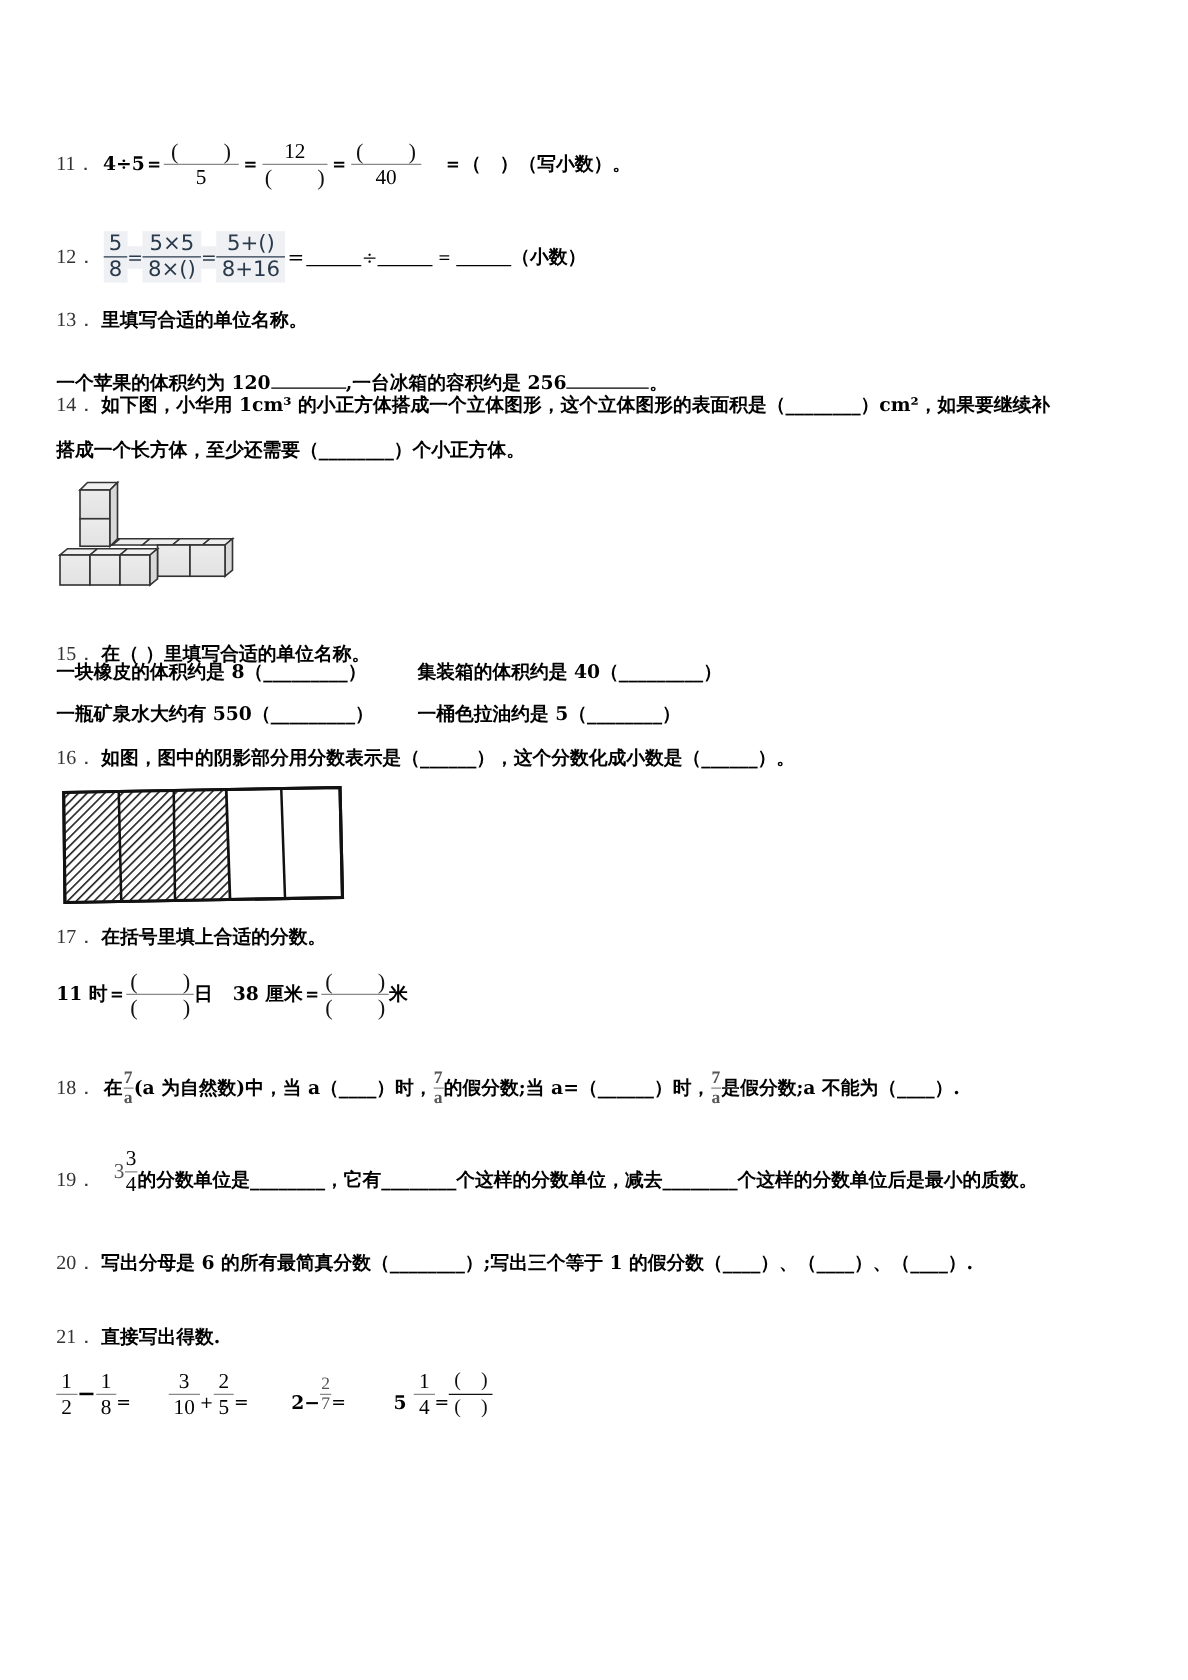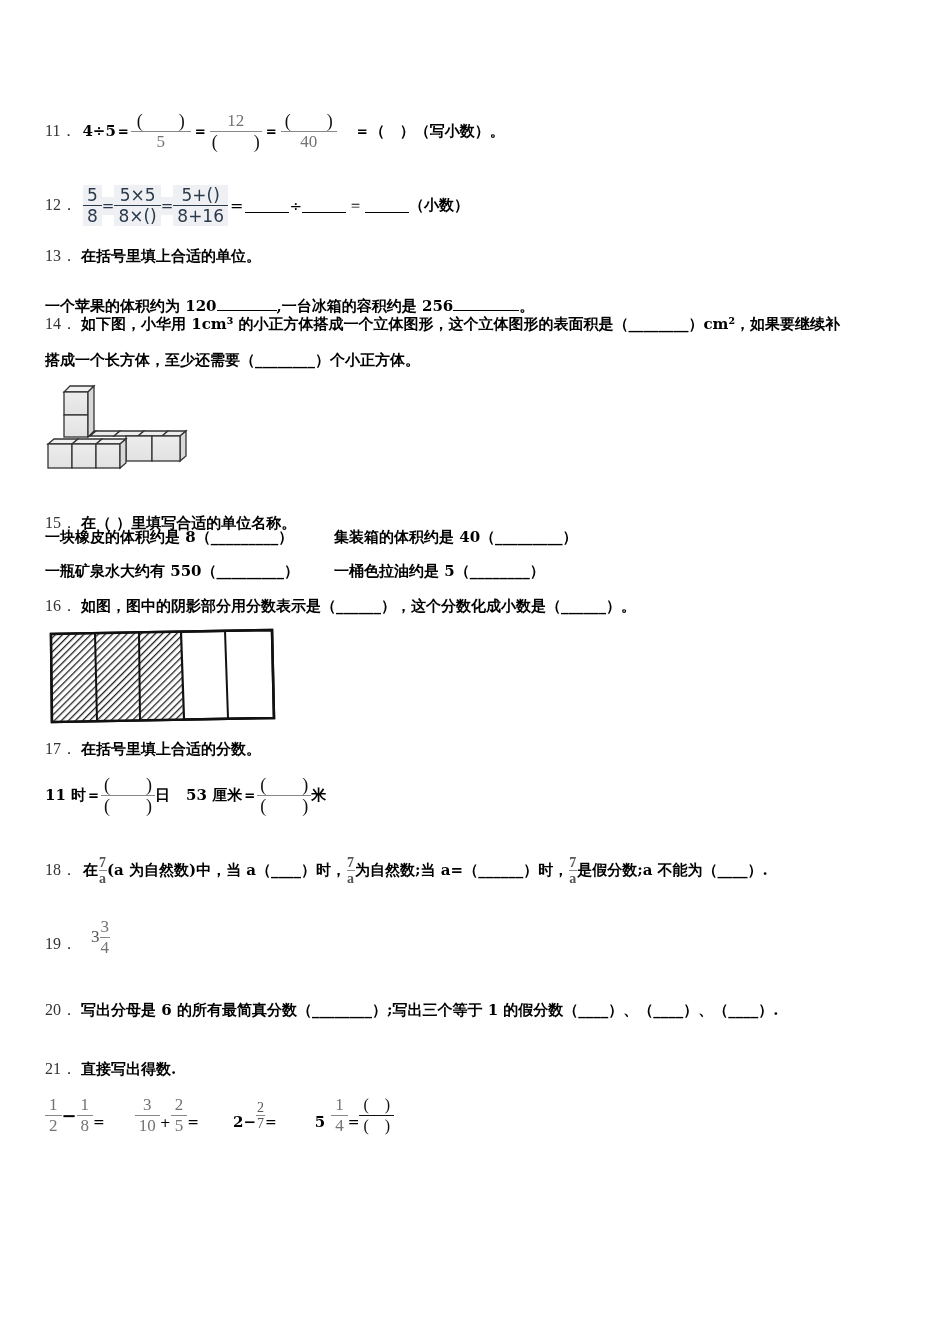--- a/index.html
+++ b/index.html
@@ -3,21 +3,21 @@
 <meta charset="utf-8">
 <style>
   html, body { margin: 0; padding: 0; background: #ffffff; }
   body { width: 950px; height: 1344px; position: relative; overflow: hidden;
          font-family: "DejaVu Serif", "Liberation Serif", serif; color: #000; }
   .abs { position: absolute; white-space: nowrap; }
   .num { font-family: "Liberation Serif", serif; font-size: 16px; color: #333; font-weight: normal; }
   .b { font-weight: bold; font-size: 15px; }
   .t { font-size: 15px; font-weight: bold; }
   .frac { display: inline-flex; flex-direction: column; align-items: center; vertical-align: middle; }
-  .frac .n, .frac .d { font-family: "Liberation Serif", serif; font-size: 17px; color: #737373; line-height: 20px; padding: 0 4px; }
+  .frac .n, .frac .d { font-family: "Liberation Serif", serif; font-size: 17px; color: #000000; line-height: 20px; padding: 0 4px; }
   .frac .bar { border-top: 1px solid #888; align-self: stretch; }
   .blank { display: inline-block; border-bottom: 1px solid #000; height: 14px; vertical-align: baseline; }
   .img12 { background: #eef0f4; font-family: "DejaVu Sans", sans-serif; color: #2b3a4a; font-size: 15px; }
   .small-frac .n, .small-frac .d { font-size: 14px; color: #555; line-height: 15px; padding: 0 1px; font-weight: bold; }
   svg { display: block; }
 </style>
 </head>
 <body>
 
 <div class="abs" style="left:45px; top:103px; height:56px; display:flex; align-items:center;">
@@ -65,21 +65,21 @@
   <span style="font-size:16px;margin:0 2px;">=</span>
   <span class="blank" style="width:44px;"></span>
   <span style="font-size:15px;">÷</span>
   <span class="blank" style="width:44px;"></span>
   <span style="font-size:15px;margin:0 2px;">＝</span>
   <span class="blank" style="width:44px;"></span>
   <span class="t">（小数）</span>
 </div>
 
 <div class="abs" style="left:45px; top:246px;">
-  <span class="num">13．</span><span class="t" style="margin-left:4px;">在括号里填上合适的单位。</span>
+  <span class="num">13．</span><span class="t" style="margin-left:4px;">里填写合适的单位名称。</span>
 </div>
 <div class="abs t" style="left:45px; top:296px;">
   <span>一个苹果的体积约为 120</span><span class="blank" style="width:60px;"></span><span>,一台冰箱的容积约是 256</span><span class="blank" style="width:66px;"></span><span>。</span>
 </div>
 
 <div class="abs" style="left:45px; top:314px;">
   <span class="num">14．</span><span class="t" style="margin-left:4px;">如下图，小华用 1cm³ 的小正方体搭成一个立体图形，这个立体图形的表面积是（________）cm²，如果要继续补</span>
 </div>
 <div class="abs t" style="left:45px; top:351px;">搭成一个长方体，至少还需要（________）个小正方体。</div>
 
@@ -154,21 +154,21 @@
   <span class="num">17．</span><span class="t" style="margin-left:4px;">在括号里填上合适的分数。</span>
 </div>
 <div class="abs" style="left:45px; top:766px; height:58px; display:flex; align-items:center;">
   <span class="t">11 时＝</span>
   <span class="frac" style="width:54px;">
     <span class="n" style="color:#111;font-size:18px;">(　　)</span>
     <span class="bar"></span>
     <span class="d" style="color:#111;font-size:18px;">(　　)</span>
   </span>
   <span class="t" style="margin-right:16px;">日</span>
-  <span class="t">53 厘米＝</span>
+  <span class="t">38 厘米＝</span>
   <span class="frac" style="width:54px;">
     <span class="n" style="color:#111;font-size:18px;">(　　)</span>
     <span class="bar"></span>
     <span class="d" style="color:#111;font-size:18px;">(　　)</span>
   </span>
   <span class="t">米</span>
 </div>
 
 <div class="abs" style="left:45px; top:850px; height:40px; display:flex; align-items:center;">
   <span class="num">18．</span>
@@ -177,39 +177,40 @@
     <span class="n">7</span>
     <span class="bar" style="width:8px;align-self:center;"></span>
     <span class="d">a</span>
   </span>
   <span class="t">(a 为自然数)中，当 a（____）时，</span>
   <span class="frac small-frac">
     <span class="n">7</span>
     <span class="bar" style="width:8px;align-self:center;"></span>
     <span class="d">a</span>
   </span>
-  <span class="t">为自然数;当 a=（______）时，</span>
+  <span class="t">的假分数;当 a=（______）时，</span>
   <span class="frac small-frac">
     <span class="n">7</span>
     <span class="bar" style="width:8px;align-self:center;"></span>
     <span class="d">a</span>
   </span>
   <span class="t">是假分数;a 不能为（____）.</span>
 </div>
 
 <div class="abs" style="left:45px; top:914px; height:46px; display:flex; align-items:center;">
   <span class="num" style="margin-top:14px;">19．</span>
   <span style="display:inline-flex;align-items:flex-start;margin-left:14px;">
     <span style="font-family:'Liberation Serif',serif;font-size:17px;color:#555;margin-top:10px;">3</span>
     <span class="frac">
       <span class="n" style="padding:0 1px;">3</span>
       <span class="bar"></span>
       <span class="d" style="padding:0 1px;">4</span>
     </span>
   </span>
+  <span class="t" style="margin-top:14px;">的分数单位是________，它有________个这样的分数单位，减去________个这样的分数单位后是最小的质数。</span>
 </div>
 
 <div class="abs" style="left:45px; top:1000px;">
   <span class="num">20．</span><span class="t" style="margin-left:4px;">写出分母是 6 的所有最简真分数（________）;写出三个等于 1 的假分数（____）、（____）、（____）.</span>
 </div>
 
 <div class="abs t" style="left:45px; top:1033px;"></div>
 
 <div class="abs" style="left:45px; top:1059px;">
   <span class="num">21．</span><span class="t" style="margin-left:4px;">直接写出得数.</span>

